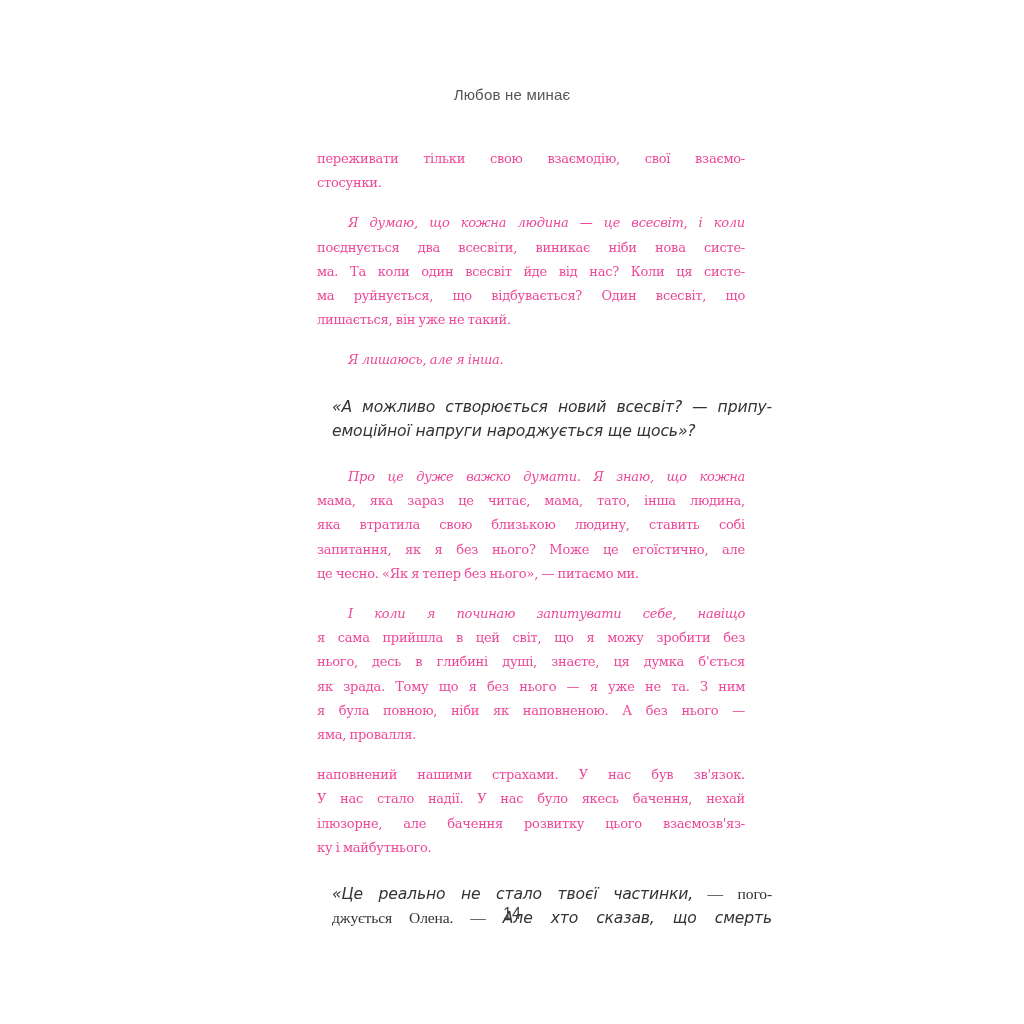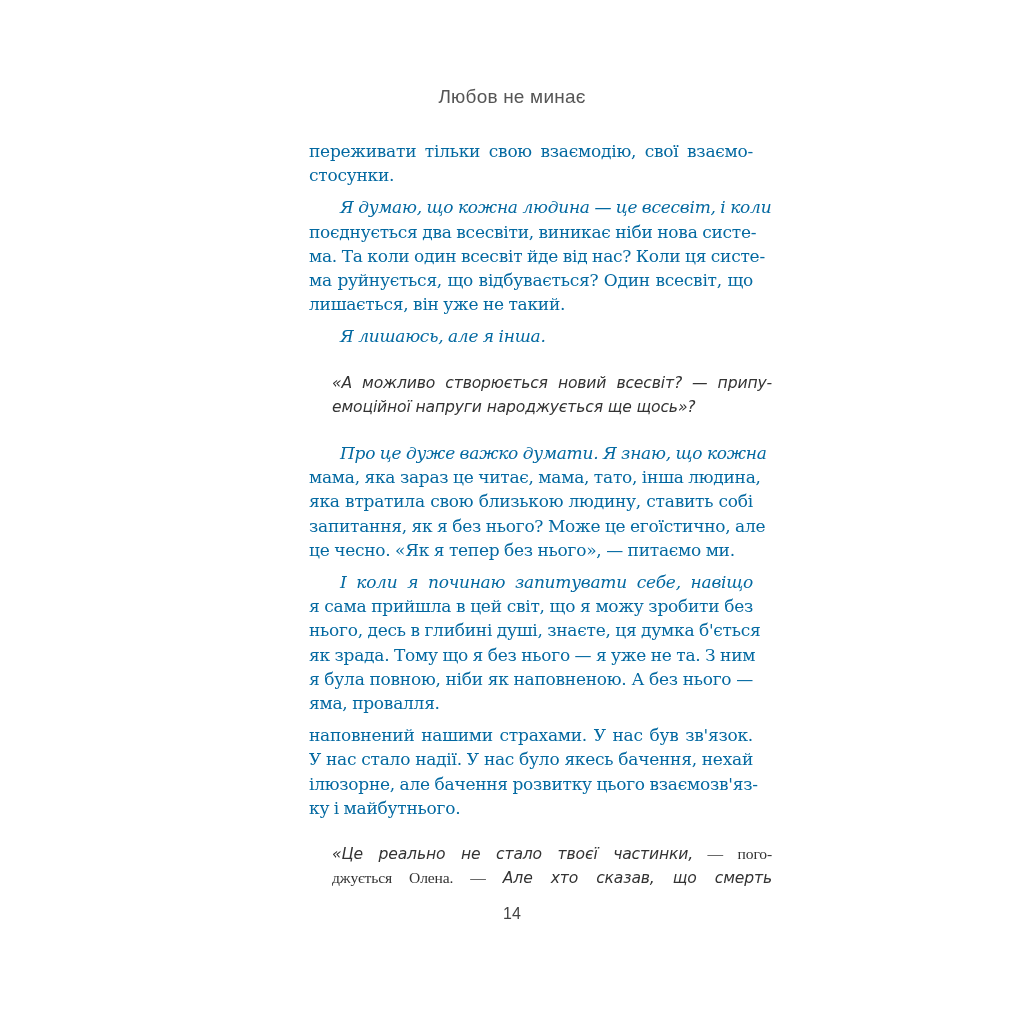--- a/index.html
+++ b/index.html
@@ -14,38 +14,38 @@
     overflow: hidden;
     color: #2b2b2b;
   }
   .running-head {
     position: absolute;
     top: 86px;
     left: 0;
     width: 1024px;
     text-align: center;
     font-family: "Liberation Sans", sans-serif;
-    font-size: 19px;
+    font-size: 15px;
     color: #555555;
     letter-spacing: 0.2px;
   }
   .text-block {
     position: absolute;
     top: 131px;
     left: 301px;
     width: 460px;
   }
   .para {
     font-family: "DejaVu Serif", serif;
-    font-size: 17px;
+    font-size: 13px;
     line-height: 24.2px;
-    margin: 8px;
+    margin: 16px;
     text-align: justify;
     text-align-last: left;
-    color: #0369a1;
+    color: #ec4899;
     letter-spacing: -0.25px;
     word-spacing: -0.5px;
   }
   .para .line {
     display: block;
     text-align: justify;
     text-align-last: justify;
     white-space: nowrap;
   }
   .para .line.last {

